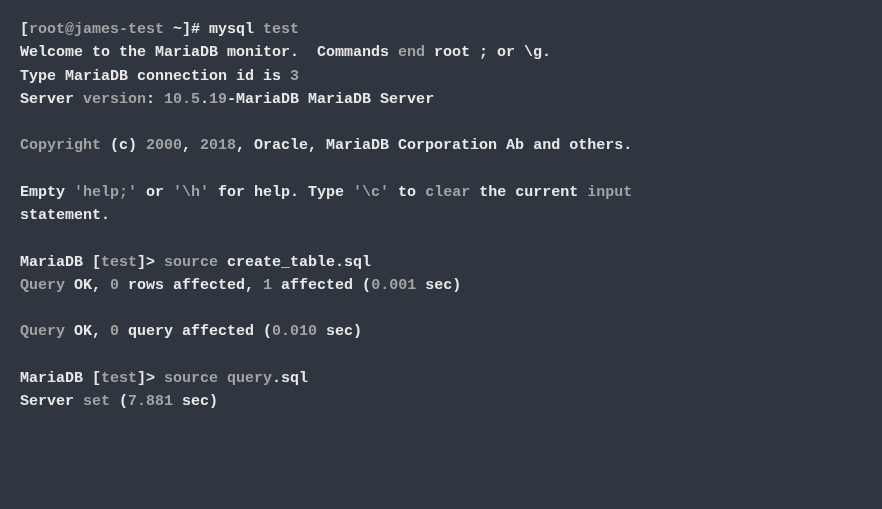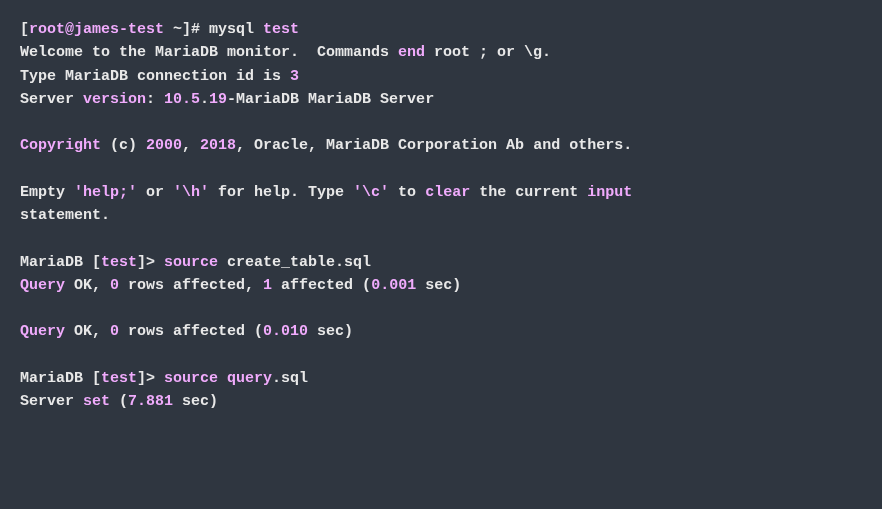--- a/index.html
+++ b/index.html
@@ -13,35 +13,35 @@
       color: #e8e8e8;
       padding: 18px 20px;
       font-size: 15px;
       line-height: 1.55;
       width: 882px;
       height: 509px;
       box-sizing: border-box;
       white-space: pre-wrap;
       font-weight: 600;
     }
-    .orange { color: #f0abfc; }
+    .orange { color: #a3a3a3; }
     .white { color: #e8e8e8; }
   </style>
 </head>
 <body>
 
 <div class="terminal"><span><span class="white">[</span><span class="orange">root@james-test</span><span class="white"> ~</span><span class="white">]# </span></span><span><span class="white">mysql </span><span class="orange">test</span></span>
 <span><span class="white">Welcome to the MariaDB monitor.  Commands </span><span class="orange">end</span><span class="white"> root ; or \g.</span></span>
 <span><span class="white">Type MariaDB connection id is </span><span class="orange">3</span></span>
 <span><span class="white">Server </span><span class="orange">version</span><span class="white">: </span><span class="orange">10.5</span><span class="white">.</span><span class="orange">19</span><span class="white">-MariaDB MariaDB Server</span></span>
 
 <span><span class="orange">Copyright</span><span class="white"> (c) </span><span class="orange">2000</span><span class="white">, </span><span class="orange">2018</span><span class="white">, Oracle, MariaDB Corporation Ab and others.</span></span>
 
 <span><span class="white">Empty </span><span class="orange">'help;'</span><span class="white"> or </span><span class="orange">'\h'</span><span class="white"> for help. Type </span><span class="orange">'\c'</span><span class="white"> to </span><span class="orange">clear</span><span class="white"> the current </span><span class="orange">input</span></span>
 <span class="white">statement.</span>
 
 <span><span class="white">MariaDB [</span><span class="orange">test</span><span class="white">]&gt; </span></span><span><span class="orange">source</span><span class="white"> create_table.sql</span></span>
 <span><span class="orange">Query</span><span class="white"> OK, </span><span class="orange">0</span><span class="white"> rows affected, </span><span class="orange">1</span><span class="white"> affected (</span><span class="orange">0.001</span><span class="white"> sec)</span></span>
 
-<span><span class="orange">Query</span><span class="white"> OK, </span><span class="orange">0</span><span class="white"> rows affected (</span><span class="orange">0.010</span><span class="white"> sec)</span></span>
+<span><span class="orange">Query</span><span class="white"> OK, </span><span class="orange">0</span><span class="white"> query affected (</span><span class="orange">0.010</span><span class="white"> sec)</span></span>
 
 <span><span class="white">MariaDB [</span><span class="orange">test</span><span class="white">]&gt; </span></span><span><span class="orange">source</span><span class="white"> </span><span class="orange">query</span><span class="white">.sql</span></span>
 <span><span class="white">Server </span><span class="orange">set</span><span class="white"> (</span><span class="orange">7.881</span><span class="white"> sec)</span></span></div>
 
 </body></html>

